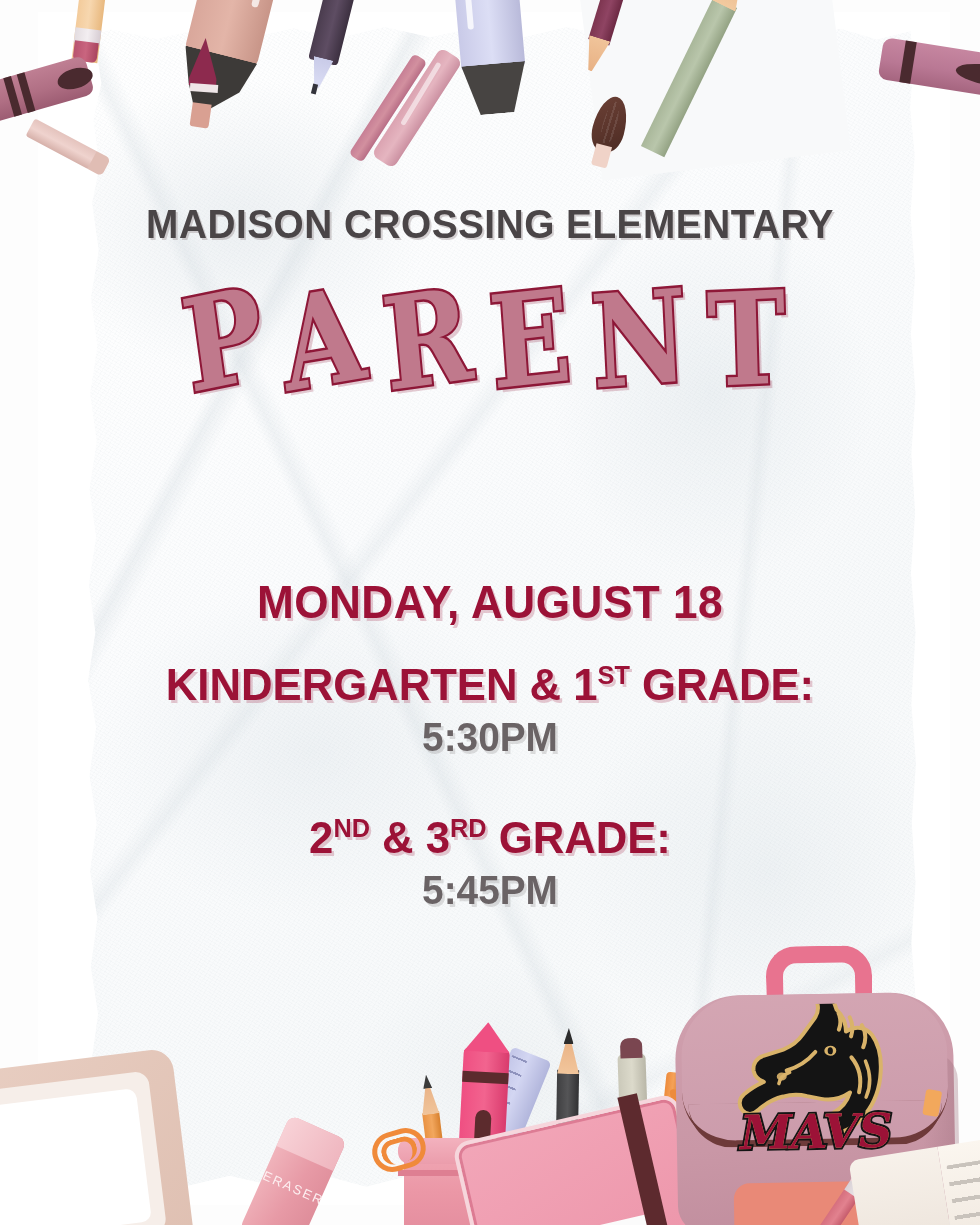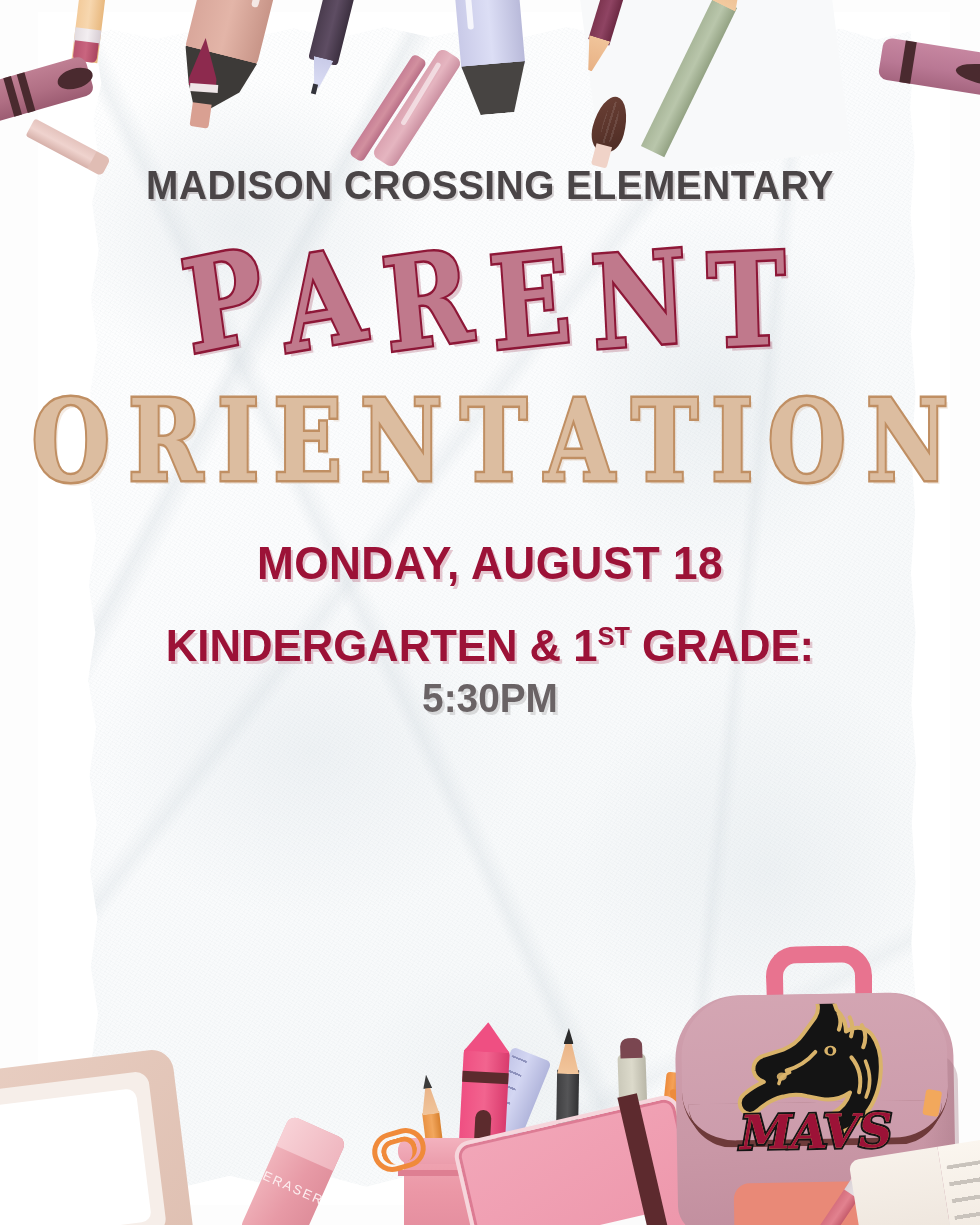--- a/index.html
+++ b/index.html
@@ -71,21 +71,21 @@
   }
   .torn-bottom {
     position:absolute; left:0; right:0; bottom:0; height:34px;
     background:#ffffff;
     clip-path:polygon(0 100%,100% 100%,100% 0,96% 40%,91% 8%,86% 44%,81% 12%,76% 46%,
       71% 10%,66% 44%,61% 14%,56% 46%,51% 10%,46% 42%,41% 12%,36% 46%,31% 10%,
       26% 44%,21% 14%,16% 46%,11% 10%,6% 42%,0 12%);
   }
 
   
-  .content { position:absolute; inset:0; z-index:40; }
+  .content { position:absolute; inset:0; z-index:40;margin-top:39px; }
 
   .school-name {
     position:absolute; top:163px; left:0; right:0;
     text-align:center;
     font-size:40px; font-weight:bold;
     letter-spacing:.5px;
     color:#4a4547;
     font-family:"Liberation Sans", sans-serif;
     transform:scaleX(.97);
     text-shadow:2px 2px 0 rgba(140,125,128,.35);
@@ -630,33 +630,34 @@
   <div class="content">
 
     <div class="school-name">MADISON CROSSING ELEMENTARY</div>
 
     <div class="parent-word">
       <span class="glyphrow">
         <span class="g" style="transform:scaleX(.82) rotate(-9.5deg); margin-bottom:0;">P</span><span class="g" style="transform:scaleX(.82) rotate(-8deg);">A</span><span class="g" style="transform:scaleX(.82) rotate(-6.5deg);">R</span><span class="g" style="transform:scaleX(.82) rotate(-5deg);">E</span><span class="g" style="transform:scaleX(.82) rotate(-3.5deg);">N</span><span class="g" style="transform:scaleX(.82) rotate(-2deg);">T</span>
       </span>
     </div>
 
-    <div class="orientation-word">
-      <span class="g">O</span><span class="g">R</span><span class="g">I</span><span class="g">E</span><span class="g">N</span><span class="g">T</span><span class="g">A</span><span class="g">T</span><span class="g">I</span><span class="g">O</span><span class="g">N</span>
-    </div>
 
     <div class="event-date">MONDAY, AUGUST 18</div>
 
     <div class="sessions">
 
       <div class="session s1">
         <div class="session-grade"><span>KINDERGARTEN &amp; 1</span><sup>ST</sup><span> GRADE:</span></div>
         <div class="session-time">5:30PM</div>
       </div>
 
+      <div class="session s2">
+        <div class="session-grade"><span>2</span><sup>ND</sup><span> &amp; 3</span><sup>RD</sup><span> GRADE:</span></div>
+        <div class="session-time">5:45PM</div>
+      </div>
 
 
     </div>
   </div>
 
   <div class="decor">
 
     <div class="obj pencil-tan">
       <div class="ferrule"></div>
       <div class="eraser"></div>

